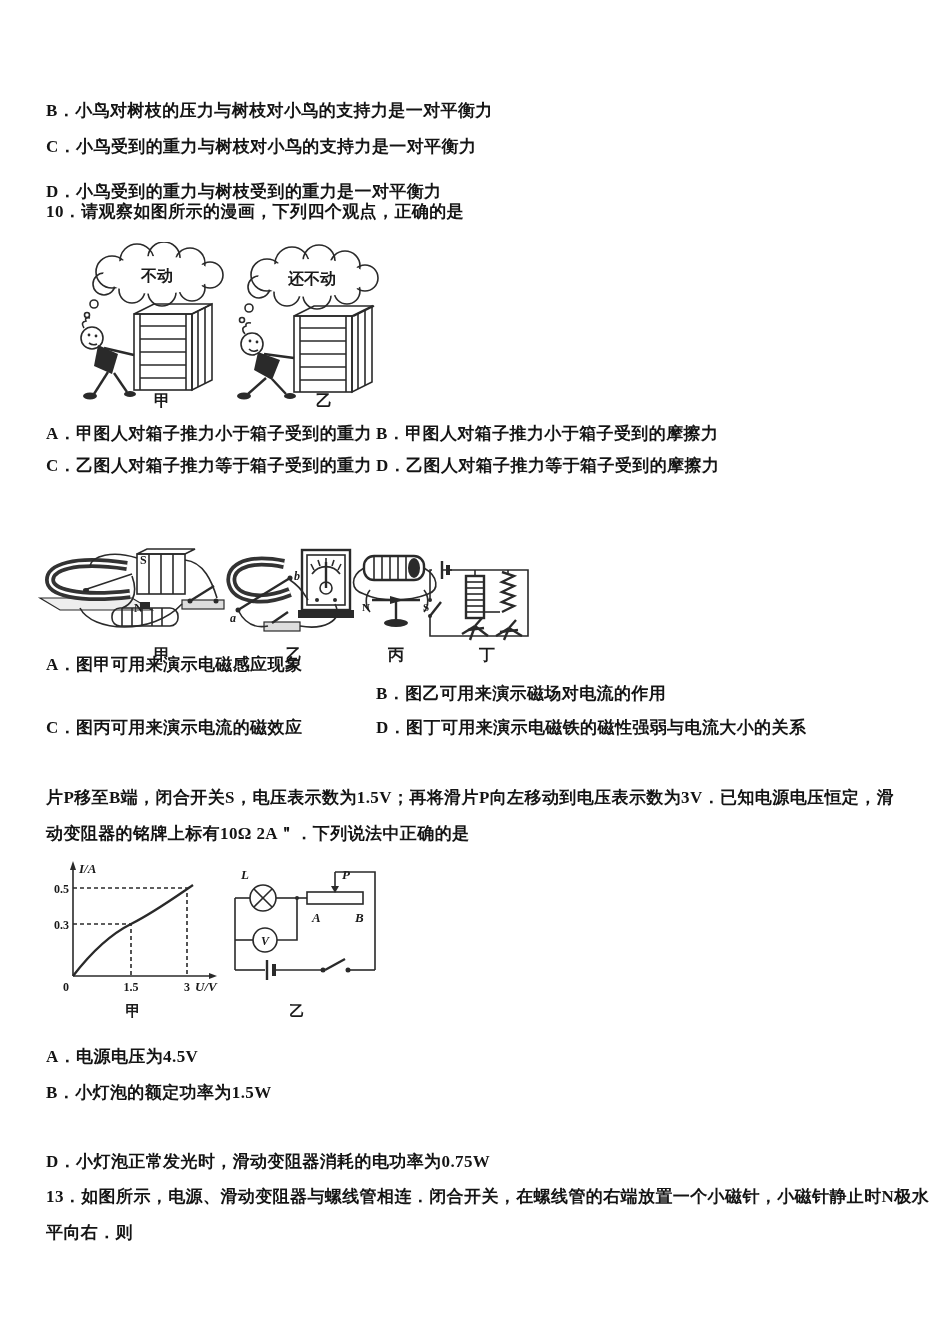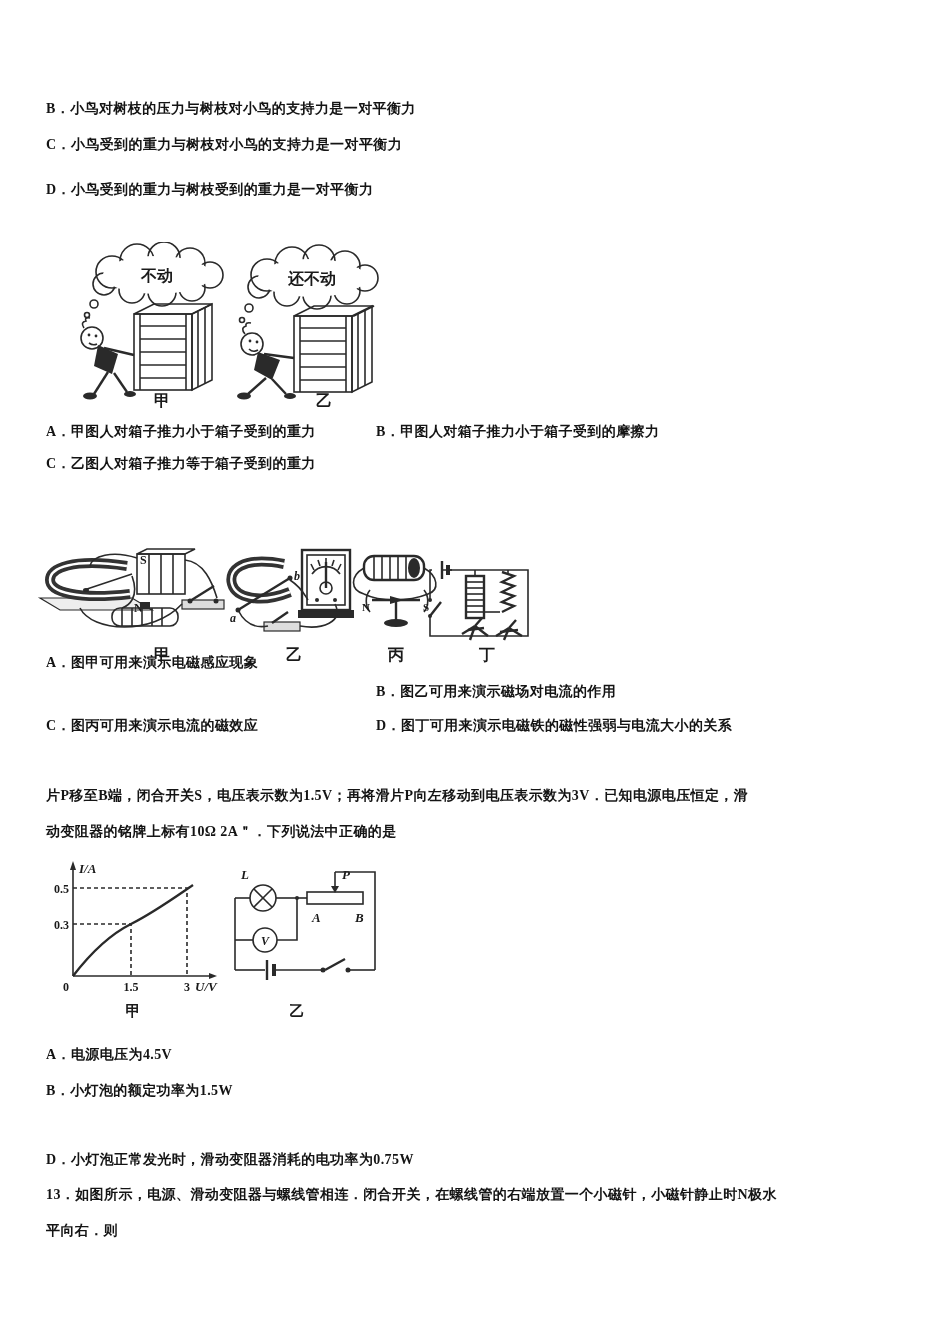--- a/index.html
+++ b/index.html
@@ -9,21 +9,21 @@
     background:#ffffff;
     font-family:"Liberation Serif","DejaVu Serif",serif;
     font-weight:bold;
     color:#141414;
     overflow:hidden;
     margin:0 auto;
   }
   .line{
     position:absolute;
     left:46px;
-    font-size:14px;
+    font-size:17px;
     line-height:1.2;
     white-space:nowrap;
     letter-spacing:0.4px;
   }
   .col2{left:376px;}
   .fig{position:absolute;}
   .fig text{
     font-family:"Liberation Serif","DejaVu Serif",serif;
     font-weight:bold;
     fill:#1a1a1a;
@@ -34,20 +34,21 @@
 </style>
 </head>
 <body>
 
 <div class="page">
 
   <div class="line" style="top:101px">B．小鸟对树枝的压力与树枝对小鸟的支持力是一对平衡力</div>
   <div class="line" style="top:137px">C．小鸟受到的重力与树枝对小鸟的支持力是一对平衡力</div>
   <div class="line" style="top:182px">D．小鸟受到的重力与树枝受到的重力是一对平衡力</div>
 
+  <div class="line" style="top:202px">10．请观察如图所示的漫画，下列四个观点，正确的是</div>
 
   <svg class="fig" style="left:42px;top:242px" width="360" height="166" viewBox="0 0 360 166">
 
     <g>
       <circle class="stroke" cx="70" cy="30" r="16" fill="#fff"></circle>
       <circle class="stroke" cx="95" cy="19" r="17" fill="#fff"></circle>
       <circle class="stroke" cx="122" cy="16" r="16" fill="#fff"></circle>
       <circle class="stroke" cx="148" cy="21" r="15" fill="#fff"></circle>
       <circle class="stroke" cx="168" cy="33" r="13" fill="#fff"></circle>
       <circle class="stroke" cx="150" cy="46" r="13" fill="#fff"></circle>
@@ -133,20 +134,21 @@
       <ellipse class="dark" cx="202" cy="154" rx="7" ry="3.5"></ellipse>
       <ellipse class="dark" cx="248" cy="154" rx="6" ry="3"></ellipse>
     </g>
     <text x="120" y="164" font-size="16" text-anchor="middle">甲</text>
     <text x="282" y="164" font-size="16" text-anchor="middle">乙</text>
   </svg>
 
   <div class="line" style="top:424px">A．甲图人对箱子推力小于箱子受到的重力</div>
   <div class="line col2" style="top:424px">B．甲图人对箱子推力小于箱子受到的摩擦力</div>
   <div class="line" style="top:456px">C．乙图人对箱子推力等于箱子受到的重力</div>
+  <div class="line col2" style="top:456px">D．乙图人对箱子推力等于箱子受到的摩擦力</div>
 
 
 
   <svg class="fig" style="left:32px;top:548px" width="535" height="118" viewBox="0 0 535 118">
 
     <g>
       <polygon points="8,50 100,50 120,62 28,62" fill="#eee" stroke="#2a2a2a" stroke-width="1.2"></polygon>
       <path d="M95,18 C 40,10 18,20 18,32 C 18,44 45,52 98,46" stroke="#333" stroke-width="10" fill="none"></path>
       <path d="M95,18 C 40,10 18,20 18,32 C 18,44 45,52 98,46" stroke="#fff" stroke-width="2.5" fill="none"></path>
       <line class="stroke" x1="52" y1="42" x2="100" y2="26"></line>

